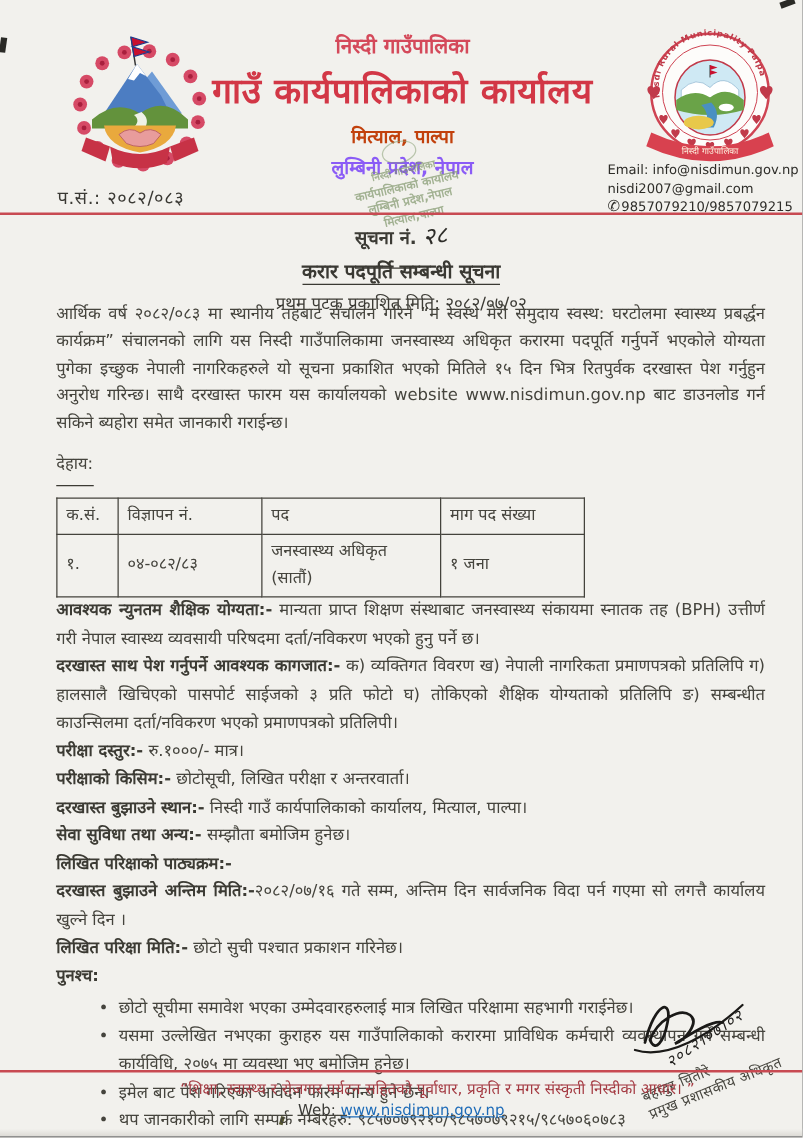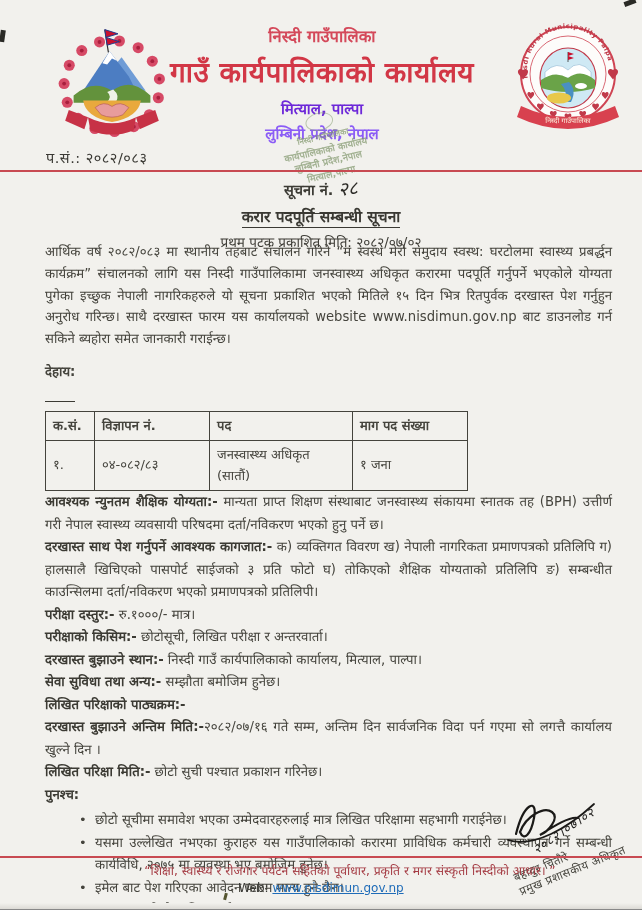--- a/index.html
+++ b/index.html
@@ -16,21 +16,21 @@
   .a1{ left:0; top:30px; width:5px; height:12px; transform:rotate(8deg); }
   .a2{ right:6px; top:0; width:12px; height:5px; transform:rotate(-20deg); }
   .a3{ left:224px; top:893px; width:3px; height:7px; background:#55552f; transform:rotate(15deg); }
 
   
   .emblem{ position:absolute; left:52px; top:26px; width:120px; height:120px; }
   .seal{ position:absolute; left:503px; top:22px; width:132px; height:120px; }
   .head-center{ position:absolute; left:152px; top:24px; width:340px; text-align:center; }
   .org-top{ font-size:16.5px; font-weight:bold; color:#d4495a; }
   .org-main{ font-size:28px; font-weight:bold; color:#d23746; margin-top:5px; letter-spacing:.5px; }
-  .addr1{ font-size:15px; font-weight:bold; color:#6d28d9; margin-top:8px; }
+  .addr1{ font-size:15px; font-weight:bold; color:#c2410c; margin-top:8px; }
   .addr2{ font-size:15px; font-weight:bold; color:#8b5cf6; margin-top:5px; }
 
   .green-stamp{ position:absolute; left:252px; top:112px; width:146px;
     transform:rotate(-13deg); color:#7d9468; opacity:.68; text-align:center;
     font-size:9.5px; line-height:12.5px; font-weight:bold; }
   .green-stamp .st-oval{ width:26px; height:16px; border:1.4px solid #8aa075; border-radius:50%;
     margin:0 auto 1px auto; opacity:.8; }
 
   .contact{ position:absolute; left:486px; top:129px; font-size:10.5px; color:#2e2d29; line-height:14.5px; }
   .contact .ph-ic{ font-size:12px; margin-right:1px; }
@@ -46,25 +46,25 @@
   .nv{ font-size:19px; margin-left:5px; font-style:italic; display:inline-block; transform:rotate(-6deg); color:#2e2d29; }
   .ntitle{ margin-top:4px; }
   .ntitle span{ font-size:15.5px; font-weight:bold; color:#3a3933; border-bottom:1.5px solid #3a3933; padding-bottom:1px; }
   .pub{ margin-top:6px; font-size:13.5px; color:#3c3b35; }
 
   
   .content{ position:absolute; left:45px; top:241px; width:567px; font-size:13.2px; line-height:21.8px; color:#45443d; }
   .content p{ margin:0; }
   .just{ text-align:justify; }
   .b{ font-weight:bold; color:#3c3b34; }
-  .dehaya{ margin-top:11px; font-weight:bold; display:inline-block; border-bottom:1.4px solid #3c3b34; padding-bottom:18px; }
+  .dehaya{ margin-top:11px; font-weight:normal; display:inline-block; border-bottom:1.4px solid #3c3b34; padding-bottom:5px; }
 
   table.vac{ border-collapse:collapse; margin-top:9px; }
   table.vac th, table.vac td{ border:1.4px solid #44433c; padding:3px 7px; font-size:13px; text-align:left; font-weight:normal; }
-  table.vac th{ font-weight:bold; }
+  table.vac th{ font-weight:normal; }
   .cw1{ width:34px; } .cw2{ width:100px; } .cw3{ width:128px; } .cw4{ width:100px; }
 
   .sec{ line-height:22.5px; }
   .mt10{ margin-top:10px; } .mt14{ margin-top:14px; } .mt16{ margin-top:16px; } .mt2{ margin-top:2px; } .mt4{ margin-top:4px; }
 
   .bullets{ margin-top:3px; }
   .bullet-row{ display:flex; padding-left:34px; line-height:22.5px; }
   .dot{ width:16px; flex:0 0 16px; font-size:13px; }
   .bullet-row .bt{ flex:1; text-align:justify; }
 
@@ -183,20 +183,27 @@
   </div>
 
   <div class="green-stamp">
     <div class="st-oval"></div>
     <div style="font-size:8px;">निस्दी गाउँपालिका</div>
     <div>कार्यपालिकाको कार्यालय</div>
     <div>लुम्बिनी प्रदेश,नेपाल</div>
     <div>मित्याल,पाल्पा</div>
   </div>
 
+  <div class="contact">
+    <div>Email: info@nisdimun.gov.np</div>
+    <div>nisdi2007@gmail.com</div>
+    <div>
+      <span class="ph-ic">✆</span><span>9857079210/9857079215</span>
+    </div>
+  </div>
 
   <div class="refno">प.सं.: २०८२/०८३</div>
   <div class="redline rl-top"></div>
 
   <div class="notice-head">
     <div>
       <span class="nn">सूचना नं.</span><span class="nv">२८</span>
     </div>
     <div class="ntitle"><span>करार पदपूर्ति सम्बन्धी सूचना</span></div>
     <div class="pub">प्रथम पटक प्रकाशित मिति: २०८२/०७/०२</div>

